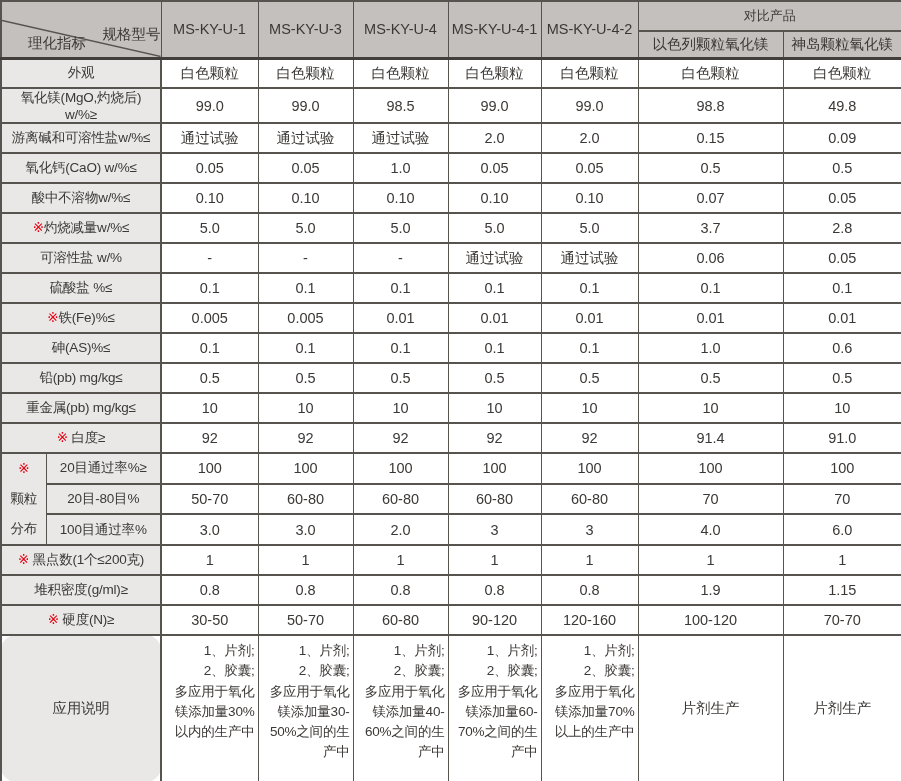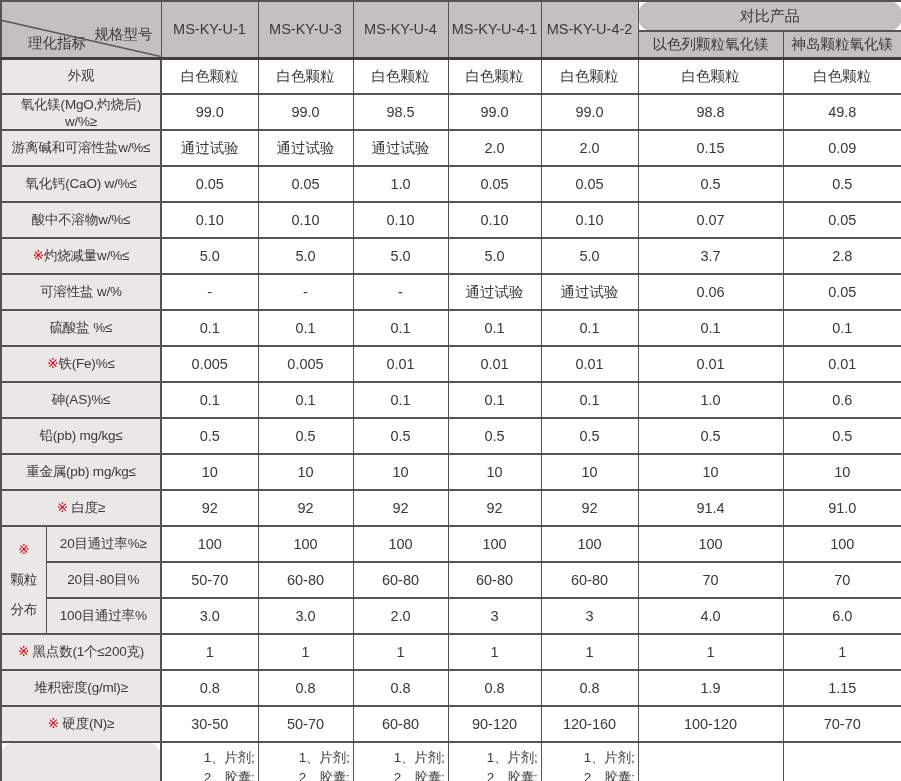--- a/index.html
+++ b/index.html
@@ -8,25 +8,25 @@
   table{border-collapse:collapse;table-layout:fixed;width:901px;}
   td,th{border:1px solid #57534f;border-top-width:2px;border-bottom-width:2px;
         overflow:hidden;padding:0;}
   table{border:2px solid #57534f;border-top:1px solid #8d8a88;}
   
   .hr1{height:30px}.hr2{height:27px}
   th{background:#c3c0be;font-weight:500;font-size:14.5px;text-align:center;}
   .diag,.hcol,.hsub{border-bottom:3px solid #423e3b;}
   .diag{position:relative;}
   .diag svg{position:absolute;left:0;top:0;width:100%;height:100%;display:block;}
-  .diag .tr-lbl{position:absolute;top:23px;right:8px;font-size:14.5px;}
+  .diag .tr-lbl{position:absolute;top:23px;right:0;font-size:14.5px;}
   .diag .bl-lbl{position:absolute;bottom:4px;left:8px;font-size:14.5px;margin-left:18px;}
-  .hgroup{font-size:15px;border-radius:14px;}
+  .hgroup{font-size:13px;}
   
-  .r{height:36px;margin-top:25px;}
+  .r{height:30px;margin-top:25px;}
   .lab,.sublab,.side{background:#eae8e6;font-size:13.5px;text-align:center;
         padding:0 2px;letter-spacing:-0.2px;}
   .lab,.sublab{border-right-width:2px;}
   .side{border-right-width:1px;}
   .val{background:#fff;text-align:center;font-size:14.5px;}
   .mk{color:#e60012;}
   .side div{height:30px;line-height:30px;font-size:13.5px;}
   
   .app-r{height:147px;}
   .app{background:#fff;vertical-align:top;text-align:right;

